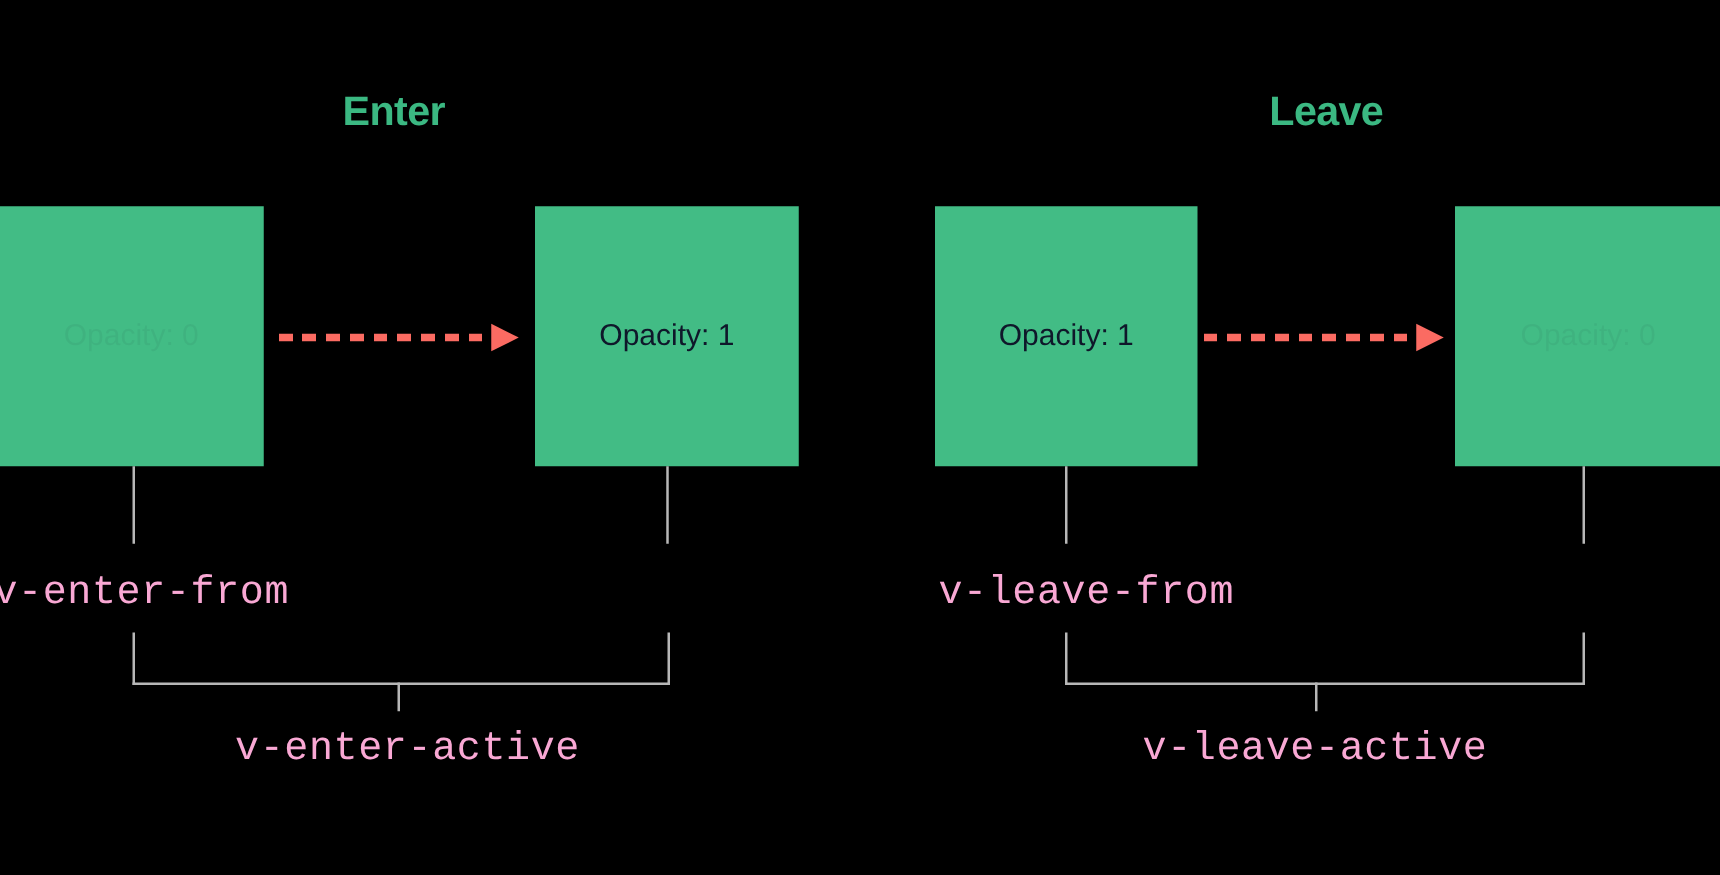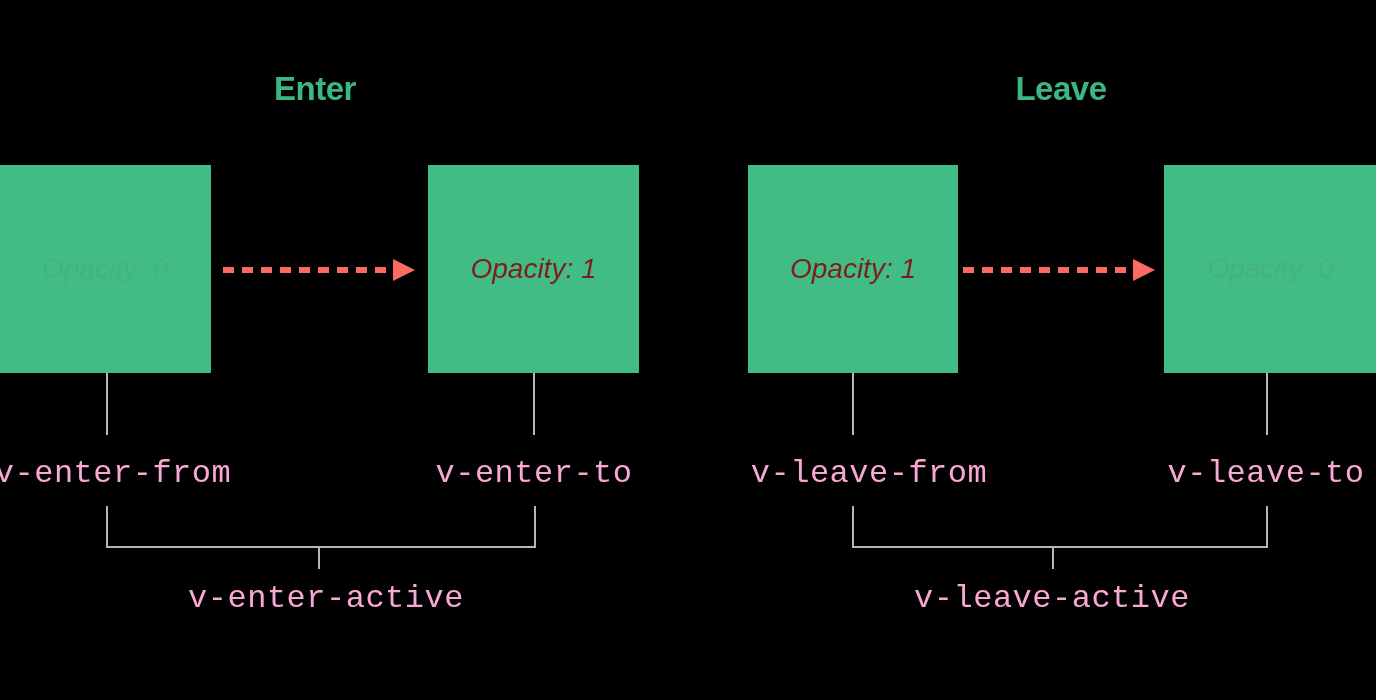--- a/index.html
+++ b/index.html
@@ -43,25 +43,24 @@
     top: 165px;
     width: 211px;
     height: 208px;
     background: #42BC85;
     display: flex;
     align-items: center;
     justify-content: center;
   }
   .box-label {
     font-family: "Liberation Sans", sans-serif;
-    font-size: 28px;
-    color: #7f1d1d;
+    font-size: 24px;
+    color: #0f172a;
     white-space: nowrap;
     letter-spacing: 0px;
-    font-style: italic;
   }
   .box-label.faded { opacity: 0.055; }
 
   .box-1 { left: -1px;   width: 212px; }
   .box-2 { left: 428px;  width: 211px; }
   .box-3 { left: 748px;  width: 210px; }
   .box-4 { left: 1164px; width: 213px; }
 
   
   .arrow {
@@ -180,25 +179,23 @@
     <span class="box-label faded">Opacity: 0</span>
   </div>
 
   <div class="stem stem-a"></div>
   <div class="stem stem-b"></div>
   <div class="stem stem-c"></div>
   <div class="stem stem-d"></div>
 
   <div class="class-label lbl-enter-from">v-enter-from</div>
 
-  <div class="class-label lbl-enter-to">v-enter-to</div>
 
   <div class="class-label lbl-leave-from">v-leave-from</div>
 
-  <div class="class-label lbl-leave-to">v-leave-to</div>
 
   <div class="bracket bracket-enter"></div>
   <div class="bracket-stem bstem-enter"></div>
 
   <div class="bracket bracket-leave"></div>
   <div class="bracket-stem bstem-leave"></div>
 
   <div class="class-label lbl-leave-active">v-leave-active</div>
 
   <div class="class-label lbl-enter-active">v-enter-active</div>

